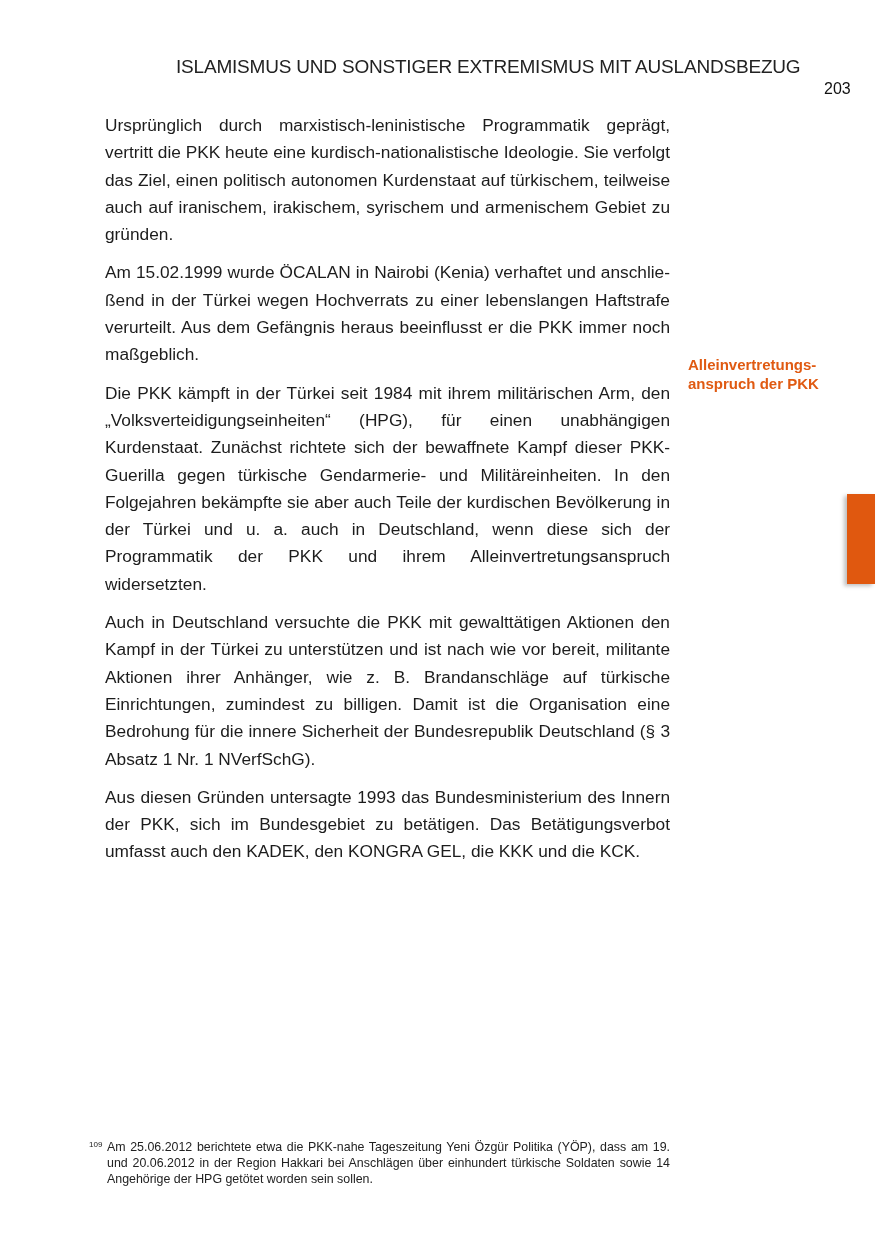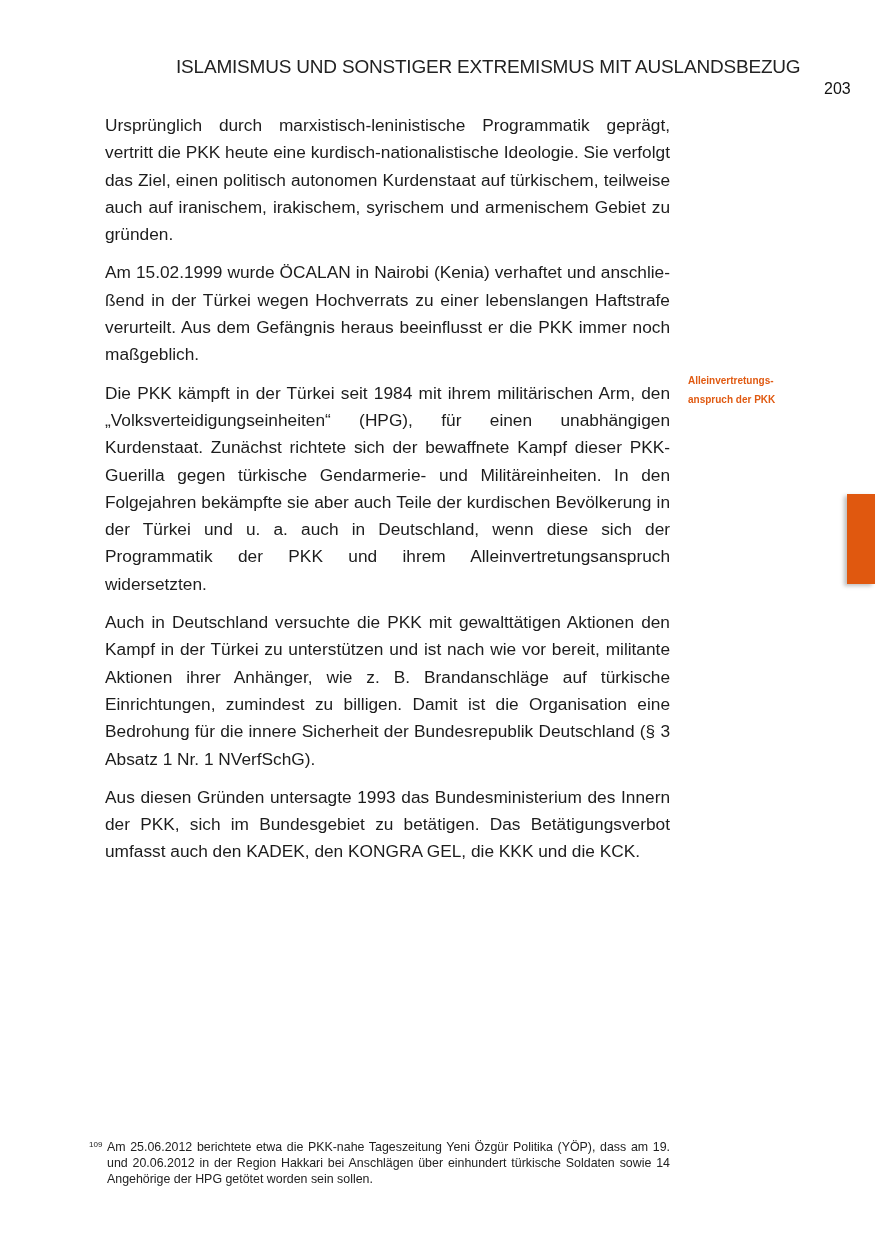--- a/index.html
+++ b/index.html
@@ -22,21 +22,21 @@
     font-family: "Liberation Sans", sans-serif;
     font-size: 17.3px; line-height: 27.3px; color: #1c1c1c;
   }
   .main p {
     margin: 0 0 11px 16px; text-align: justify; hyphens: manual;
   }
   sup { font-size: 9px; line-height: 0; vertical-align: 6px; }
   .margin-note {
     position: absolute; left: 688px; top: 355px; width: 140px;
     font-family: "Liberation Sans", sans-serif; font-weight: bold;
-    font-size: 10px; line-height: 19px; color: #e05a12; margin-top: 16px;
+    font-size: 15px; line-height: 19px; color: #e05a12;
   }
   .tab-marker {
     position: absolute; left: 847px; top: 494px; width: 28px; height: 90px;
     background: #e0580f; box-shadow: -3px 2px 4px rgba(0,0,0,0.25);
   }
   .footnote {
     position: absolute; left: 89px; top: 1139px; width: 581px;
     font-family: "Liberation Sans", sans-serif; font-size: 12.4px; line-height: 16px; color: #222;
     display: flex;
   }

